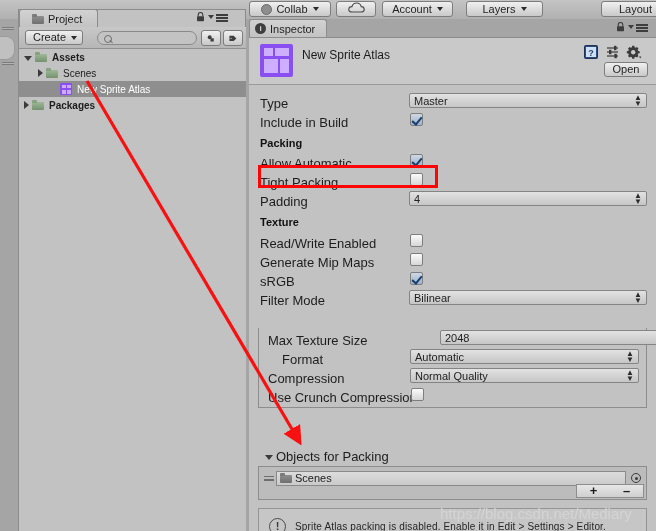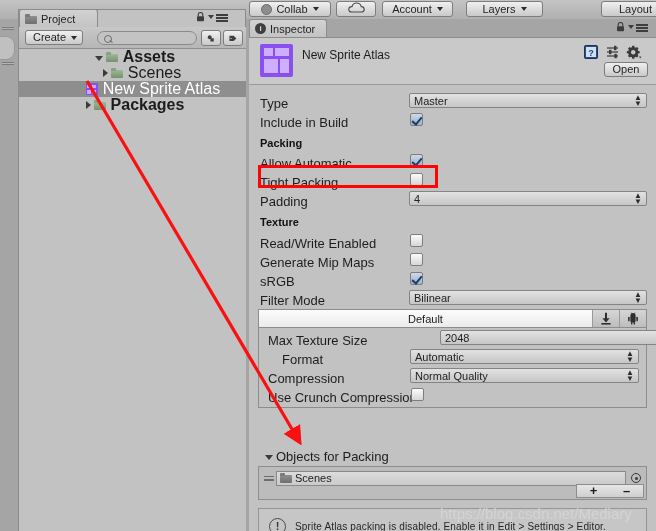--- a/index.html
+++ b/index.html
@@ -65,40 +65,40 @@
   .toolbar { position:absolute; left:0; top:0; width:656px; height:19px;
     background: linear-gradient(#c4c4c4,#b0b0b0); }
   .tb-btn { position:absolute; top:1px; }
 
   
   .proj-panel { position:absolute; left:18px; top:9px; width:228px; height:522px;
     background:#c2c2c2; border:1px solid #8c8c8c; border-bottom:none; box-sizing:border-box; }
   .tab { position:absolute; left:19px; top:9px; width:79px; height:18px;
     background: linear-gradient(#d2d2d2,#c3c3c3);
     border:1px solid #8c8c8c; border-bottom:none; border-radius:3px 3px 0 0;
-    display:flex; align-items:center; padding-left:5px; box-sizing:border-box; }
+    display:flex; align-items:center; padding-left:12px; box-sizing:border-box; }
   .tab-label { font-size:11px; color:#1f1f1f; margin-left:4px; }
   .folder-ico { width:12px;height:10px;position:relative;display:inline-block; }
   .folder-ico:before{content:"";position:absolute;left:0;top:2px;width:12px;height:8px;
     background:linear-gradient(#8f8f8f,#6f6f6f);border-radius:1px;}
   .folder-ico:after{content:"";position:absolute;left:0;top:0px;width:5px;height:3px;
     background:#7b7b7b;border-radius:1px 1px 0 0;}
   .folder-ico.green:before{background:linear-gradient(#9fb79a,#74926c);}
   .folder-ico.green:after{background:#86a37e;}
 
   .proj-toolbar { position:absolute; left:19px; top:27px; width:227px; height:21px;
     background: linear-gradient(#c8c8c8,#b6b6b6); border-bottom:1px solid #909090; }
   .searchbox { position:absolute; left:78px; top:4px; width:100px; height:14px;
     background:#c3c3c3; border:1px solid #8a8a8a; border-radius:7px; box-sizing:border-box; }
   .mag { position:absolute; left:6px; top:3px; width:6px;height:6px;
     border:1.4px solid #6e6e6e; border-radius:50%; }
   .mag:after{content:"";position:absolute;left:4px;top:5px;width:4px;height:1.4px;background:#6e6e6e;transform:rotate(45deg);}
 
   .tree { position:absolute; left:19px; top:49px; width:227px; bottom:0; background:#c2c2c2; }
-  .row { height:16px; display:flex; align-items:center; position:relative; font-size:16px;justify-content:center; }
+  .row { height:16px; display:flex; align-items:center; position:relative; font-size:10px; }
   .row.sel { background:#8e8e8e; color:#ffffff; }
   .arrowt { width:0;height:0;border-top:4px solid transparent;border-bottom:4px solid transparent;
     border-left:5px solid #3b3b3b; margin-right:3px; }
   .arrowt.open { border-left:4px solid transparent;border-right:4px solid transparent;
     border-top:5px solid #3b3b3b; border-bottom:none; margin-top:2px; }
   .atlas-ico { width:12px;height:12px;background:#8a4ff0;border-radius:1px;position:relative;
     display:inline-block; box-sizing:border-box; }
   .atlas-ico i { position:absolute; background:#ccaaff; display:block; }
   .bold { font-weight:bold; }
 
@@ -382,43 +382,20 @@
 
     <div class="lbl" style="left:11px; top:236px;">sRGB</div>
     <div class="chk on" style="position:absolute;left:161px; top:234px;"></div>
 
     <div class="lbl" style="left:11px; top:255px;">Filter Mode</div>
     <div class="dropfield" style="position:absolute;left:160px; top:252px; width:238px;">
       <span>Bilinear</span>
       <span class="updown">▲<br>▼</span>
     </div>
 
-    <div class="plat-strip">
-      <div class="plat-tab">
-        <span>Default</span>
-      </div>
-      <div class="plat-ico">
-        <svg width="12" height="13" viewBox="0 0 12 13">
-            <path d="M5 0.8h2v5.5h2.6L6 10.4 2.4 6.3H5z" fill="#2f2f2f"></path>
-            <rect x="1.4" y="11" width="9.2" height="1.6" fill="#2f2f2f"></rect>
-          </svg>
-      </div>
-      <div class="plat-ico">
-        <svg width="12" height="13" viewBox="0 0 12 13">
-            <circle cx="6" cy="3.6" r="2.6" fill="#2f2f2f"></circle>
-            <rect x="3.4" y="4.4" width="5.2" height="6" rx="0.8" fill="#2f2f2f"></rect>
-            <rect x="1.1" y="4.8" width="1.6" height="4.6" rx="0.8" fill="#2f2f2f"></rect>
-            <rect x="9.3" y="4.8" width="1.6" height="4.6" rx="0.8" fill="#2f2f2f"></rect>
-            <rect x="4" y="10" width="1.4" height="2.6" rx="0.6" fill="#2f2f2f"></rect>
-            <rect x="6.6" y="10" width="1.4" height="2.6" rx="0.6" fill="#2f2f2f"></rect>
-            <line x1="4" y1="0.6" x2="4.9" y2="1.8" stroke="#2f2f2f" stroke-width="0.8"></line>
-            <line x1="8" y1="0.6" x2="7.1" y2="1.8" stroke="#2f2f2f" stroke-width="0.8"></line>
-          </svg>
-      </div>
-    </div>
 
     <div class="plat-box">
       <div class="lbl" style="left:9px; top:5px;">Max Texture Size</div>
       <div class="dropfield" style="position:absolute;left:151px; top:2px; width:229px;margin-left:30px;">
         <span>2048</span>
         <span class="updown">▲<br>▼</span>
       </div>
 
       <div class="lbl" style="left:23px; top:24px;">Format</div>
       <div class="dropfield" style="position:absolute;left:151px; top:21px; width:229px;">

